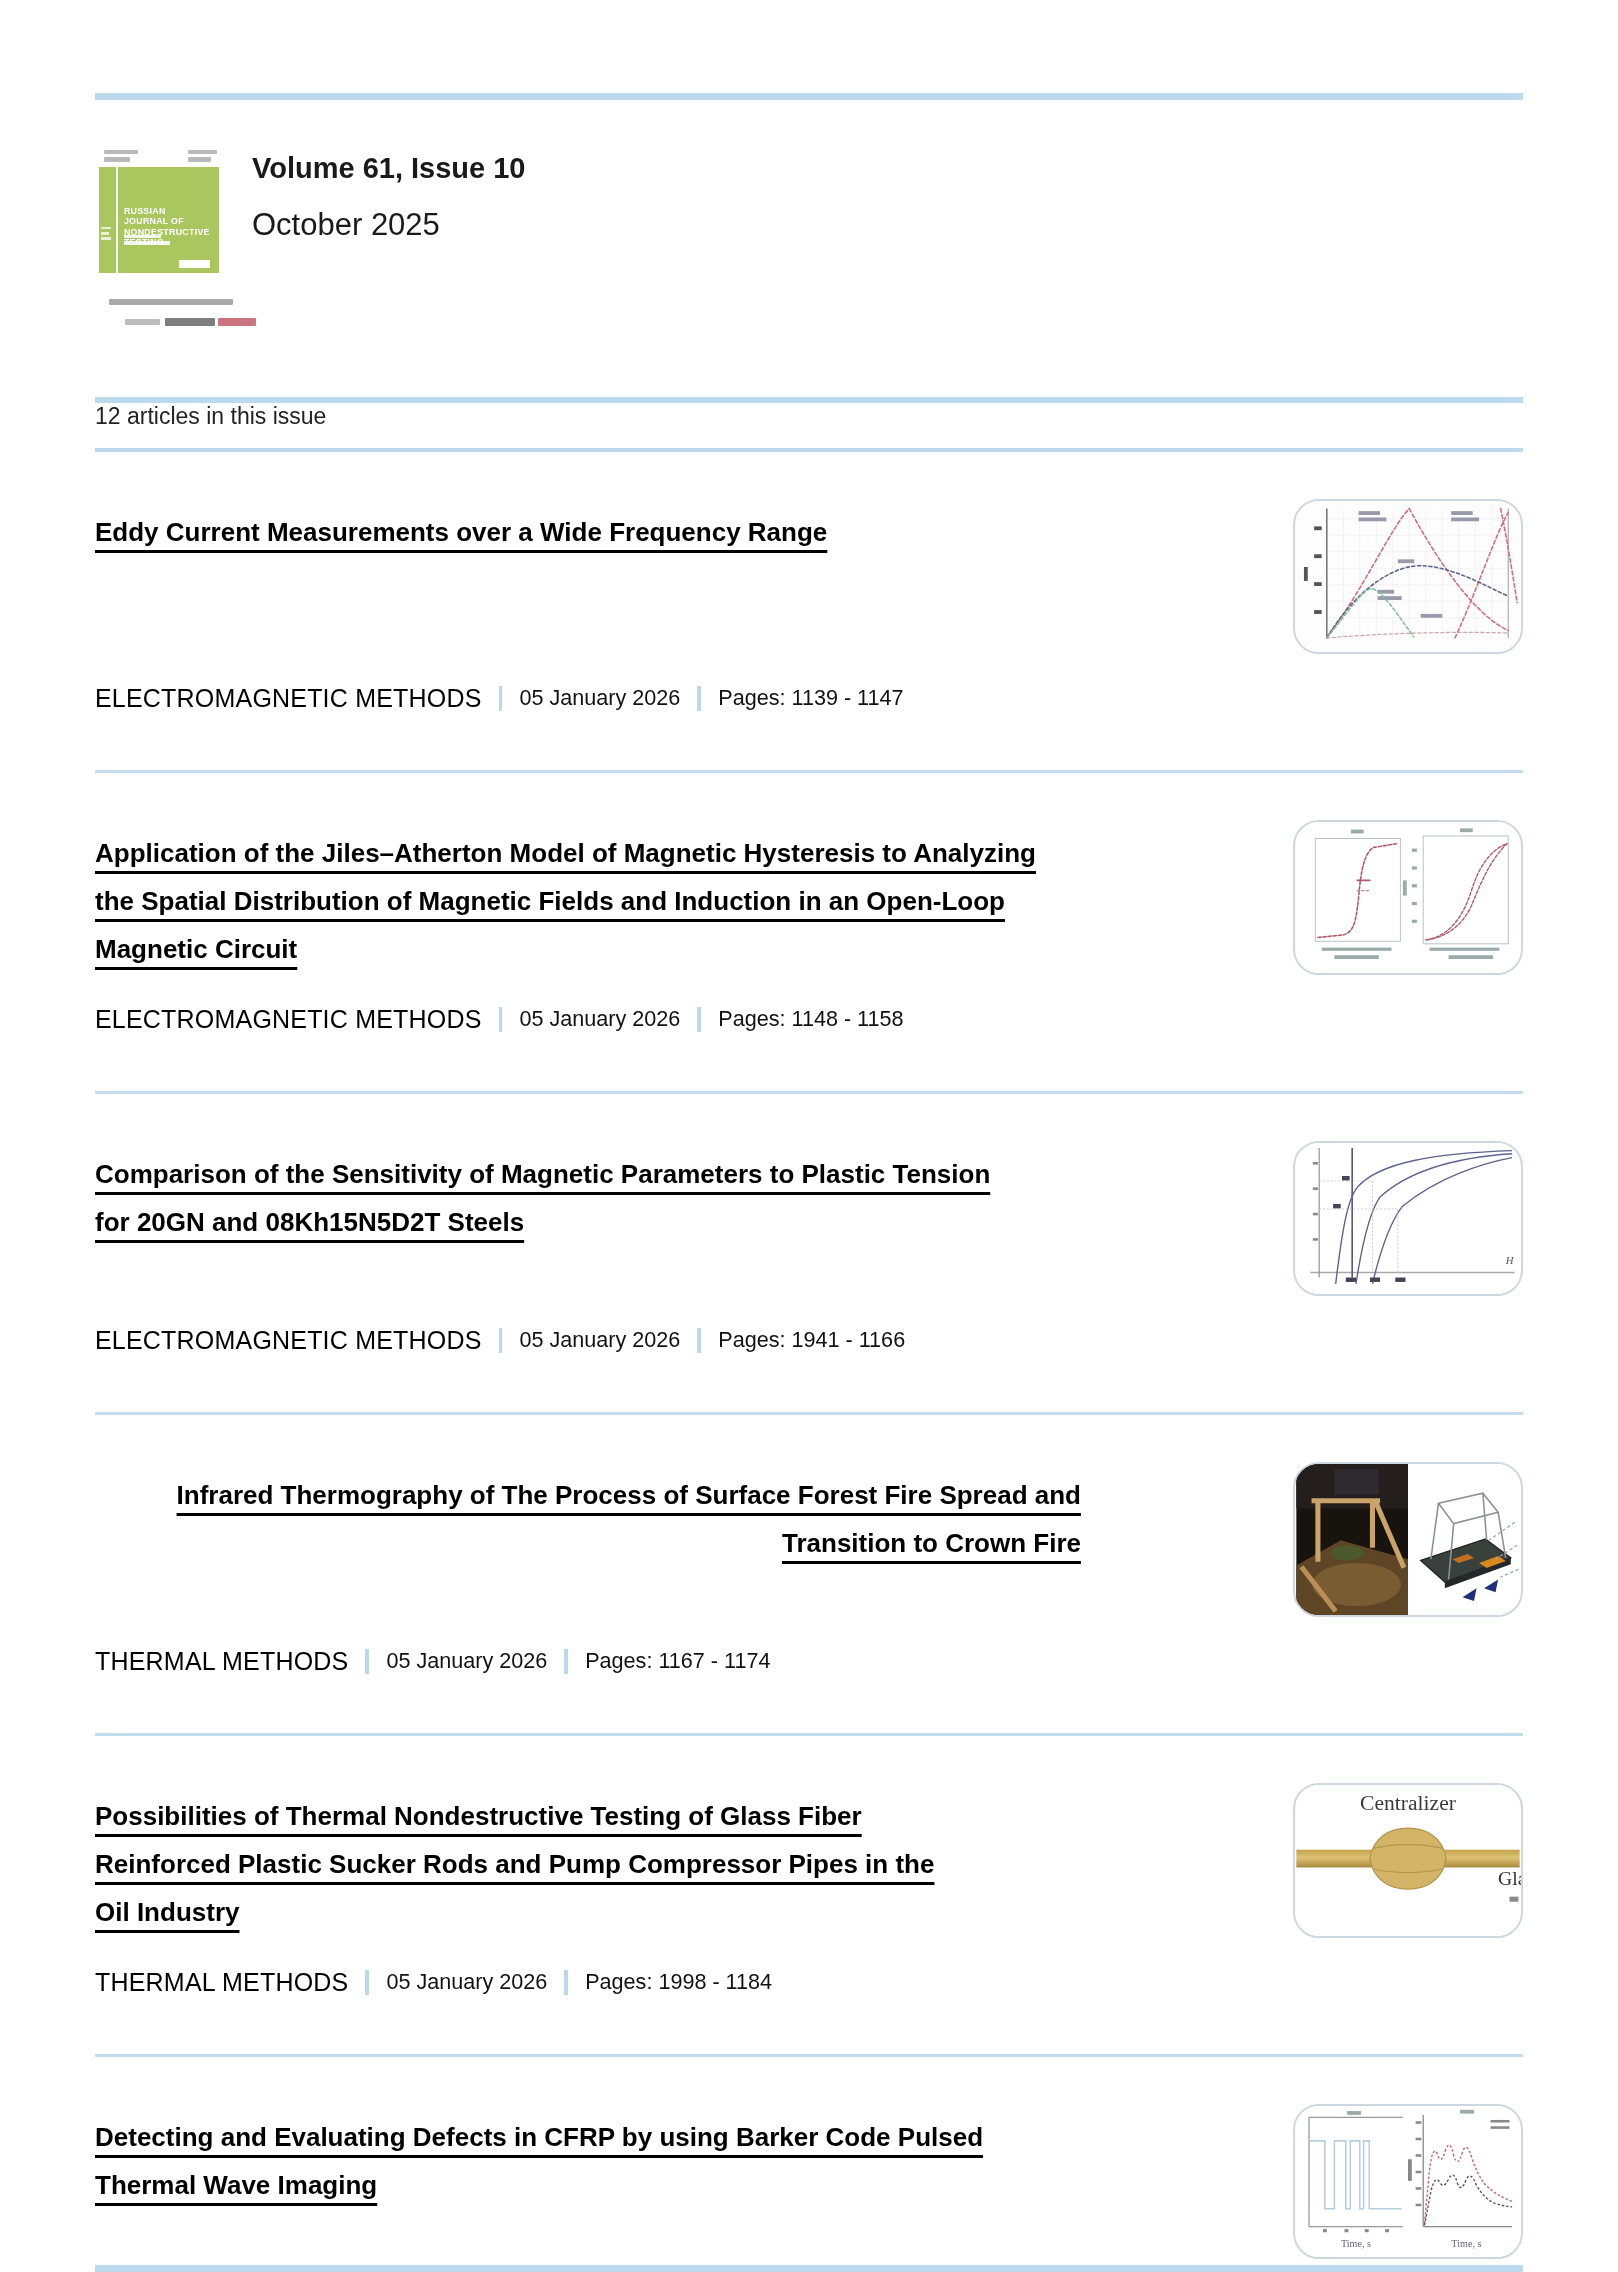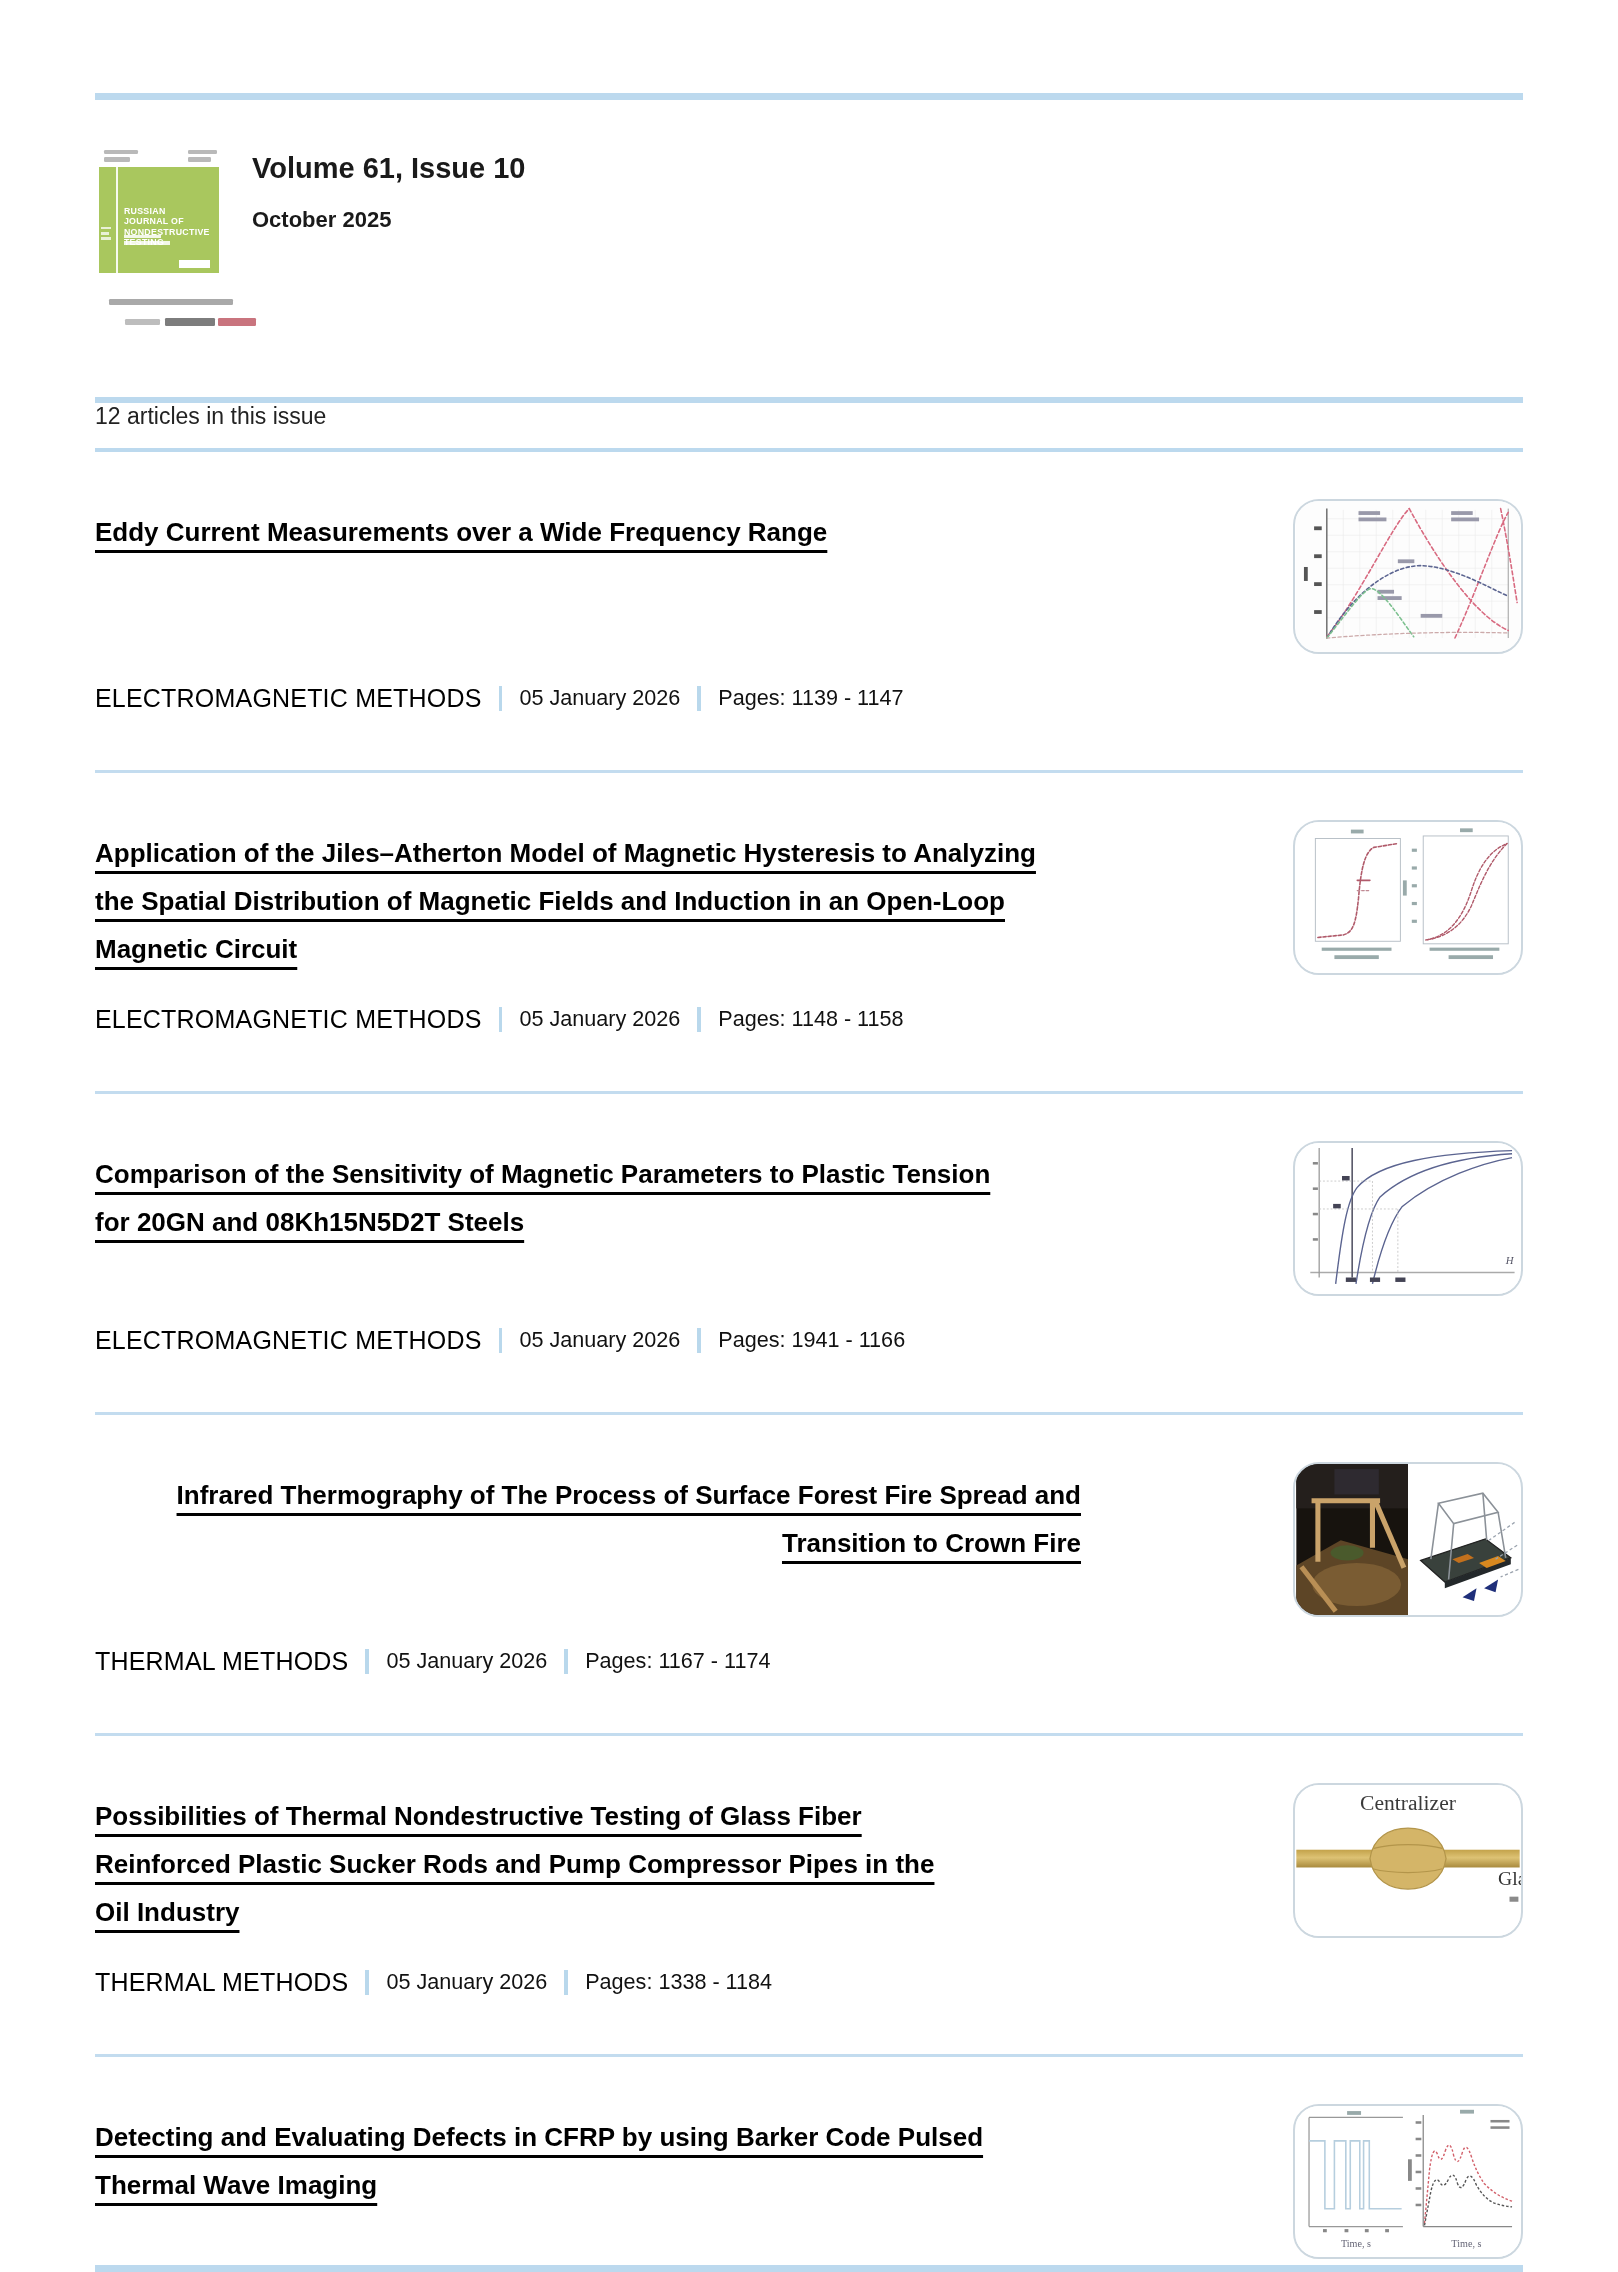--- a/index.html
+++ b/index.html
@@ -28,21 +28,21 @@
   .cover-spine-marks div { height:2.6px; background:rgba(255,255,255,.75); margin-bottom:2.6px; }
   .cover-button { position:absolute; right:9.1px; bottom:5.2px; width:31px; height:7.8px; background:#fff; }
   .publisher { margin-top:19.6px; padding-left:7.8px; }
   .pub-row { display:flex; align-items:center; margin-bottom:6.5px; }
   .pub-emblem { width:14.4px; height:19.6px; margin-right:6.5px; }
   .pub-text-bars { display:flex; align-items:center; }
   .pub-text-bars div { height:5.9px; border-radius:1.3px; }
 
   .header-text { padding-left:29px; padding-top:5.2px; }
   .volume-line { font-size:29px; font-weight:bold; color:#1a1a1a; }
-  .date-line   { font-size:22px; font-weight:bold; color:#1a1a1a; margin-top:22px; }
+  .date-line   { font-size:31px; font-weight:normal; color:#1a1a1a; margin-top:22px; }
 
   .issue-summary { font-size:23px; color:#222; }
 
   
   .article { padding:56px 0 57px 0; border-bottom:3.3px solid #c3dcef; }
   .article.last { border-bottom:none; padding-bottom:0; }
   .article-row { display:flex; justify-content:space-between; }
   .title-col { padding-right:33px; min-height:155px; }
   .a-title { display:inline; font-size:26px; font-weight:bold; color:#000; line-height:48px;
              text-decoration:underline; text-decoration-thickness:3.3px; text-underline-offset:8.5px; cursor:pointer; }
@@ -344,21 +344,21 @@
             <text x="318" y="158" class="serif-label" font-size="31" fill="#333">Gla</text>
             <rect x="336" y="176" width="14" height="8" fill="#8a8a8a"></rect>
           </svg>
         </div>
       </div>
       <div class="meta">
         <span class="category">THERMAL METHODS</span>
         <span class="vbar"></span>
         <span class="m-date">05 January 2026</span>
         <span class="vbar"></span>
-        <span class="m-pages">Pages: 1338 - 1184</span>
+        <span class="m-pages">Pages: 1998 - 1184</span>
       </div>
     </div>
 
     <div class="article last">
       <div class="article-row">
         <div class="title-col w-a6">
           <a class="a-title">Detecting and Evaluating Defects in CFRP by using Barker Code Pulsed Thermal Wave Imaging</a>
         </div>
         <div class="thumb">
           <svg viewBox="0 0 352 238">

